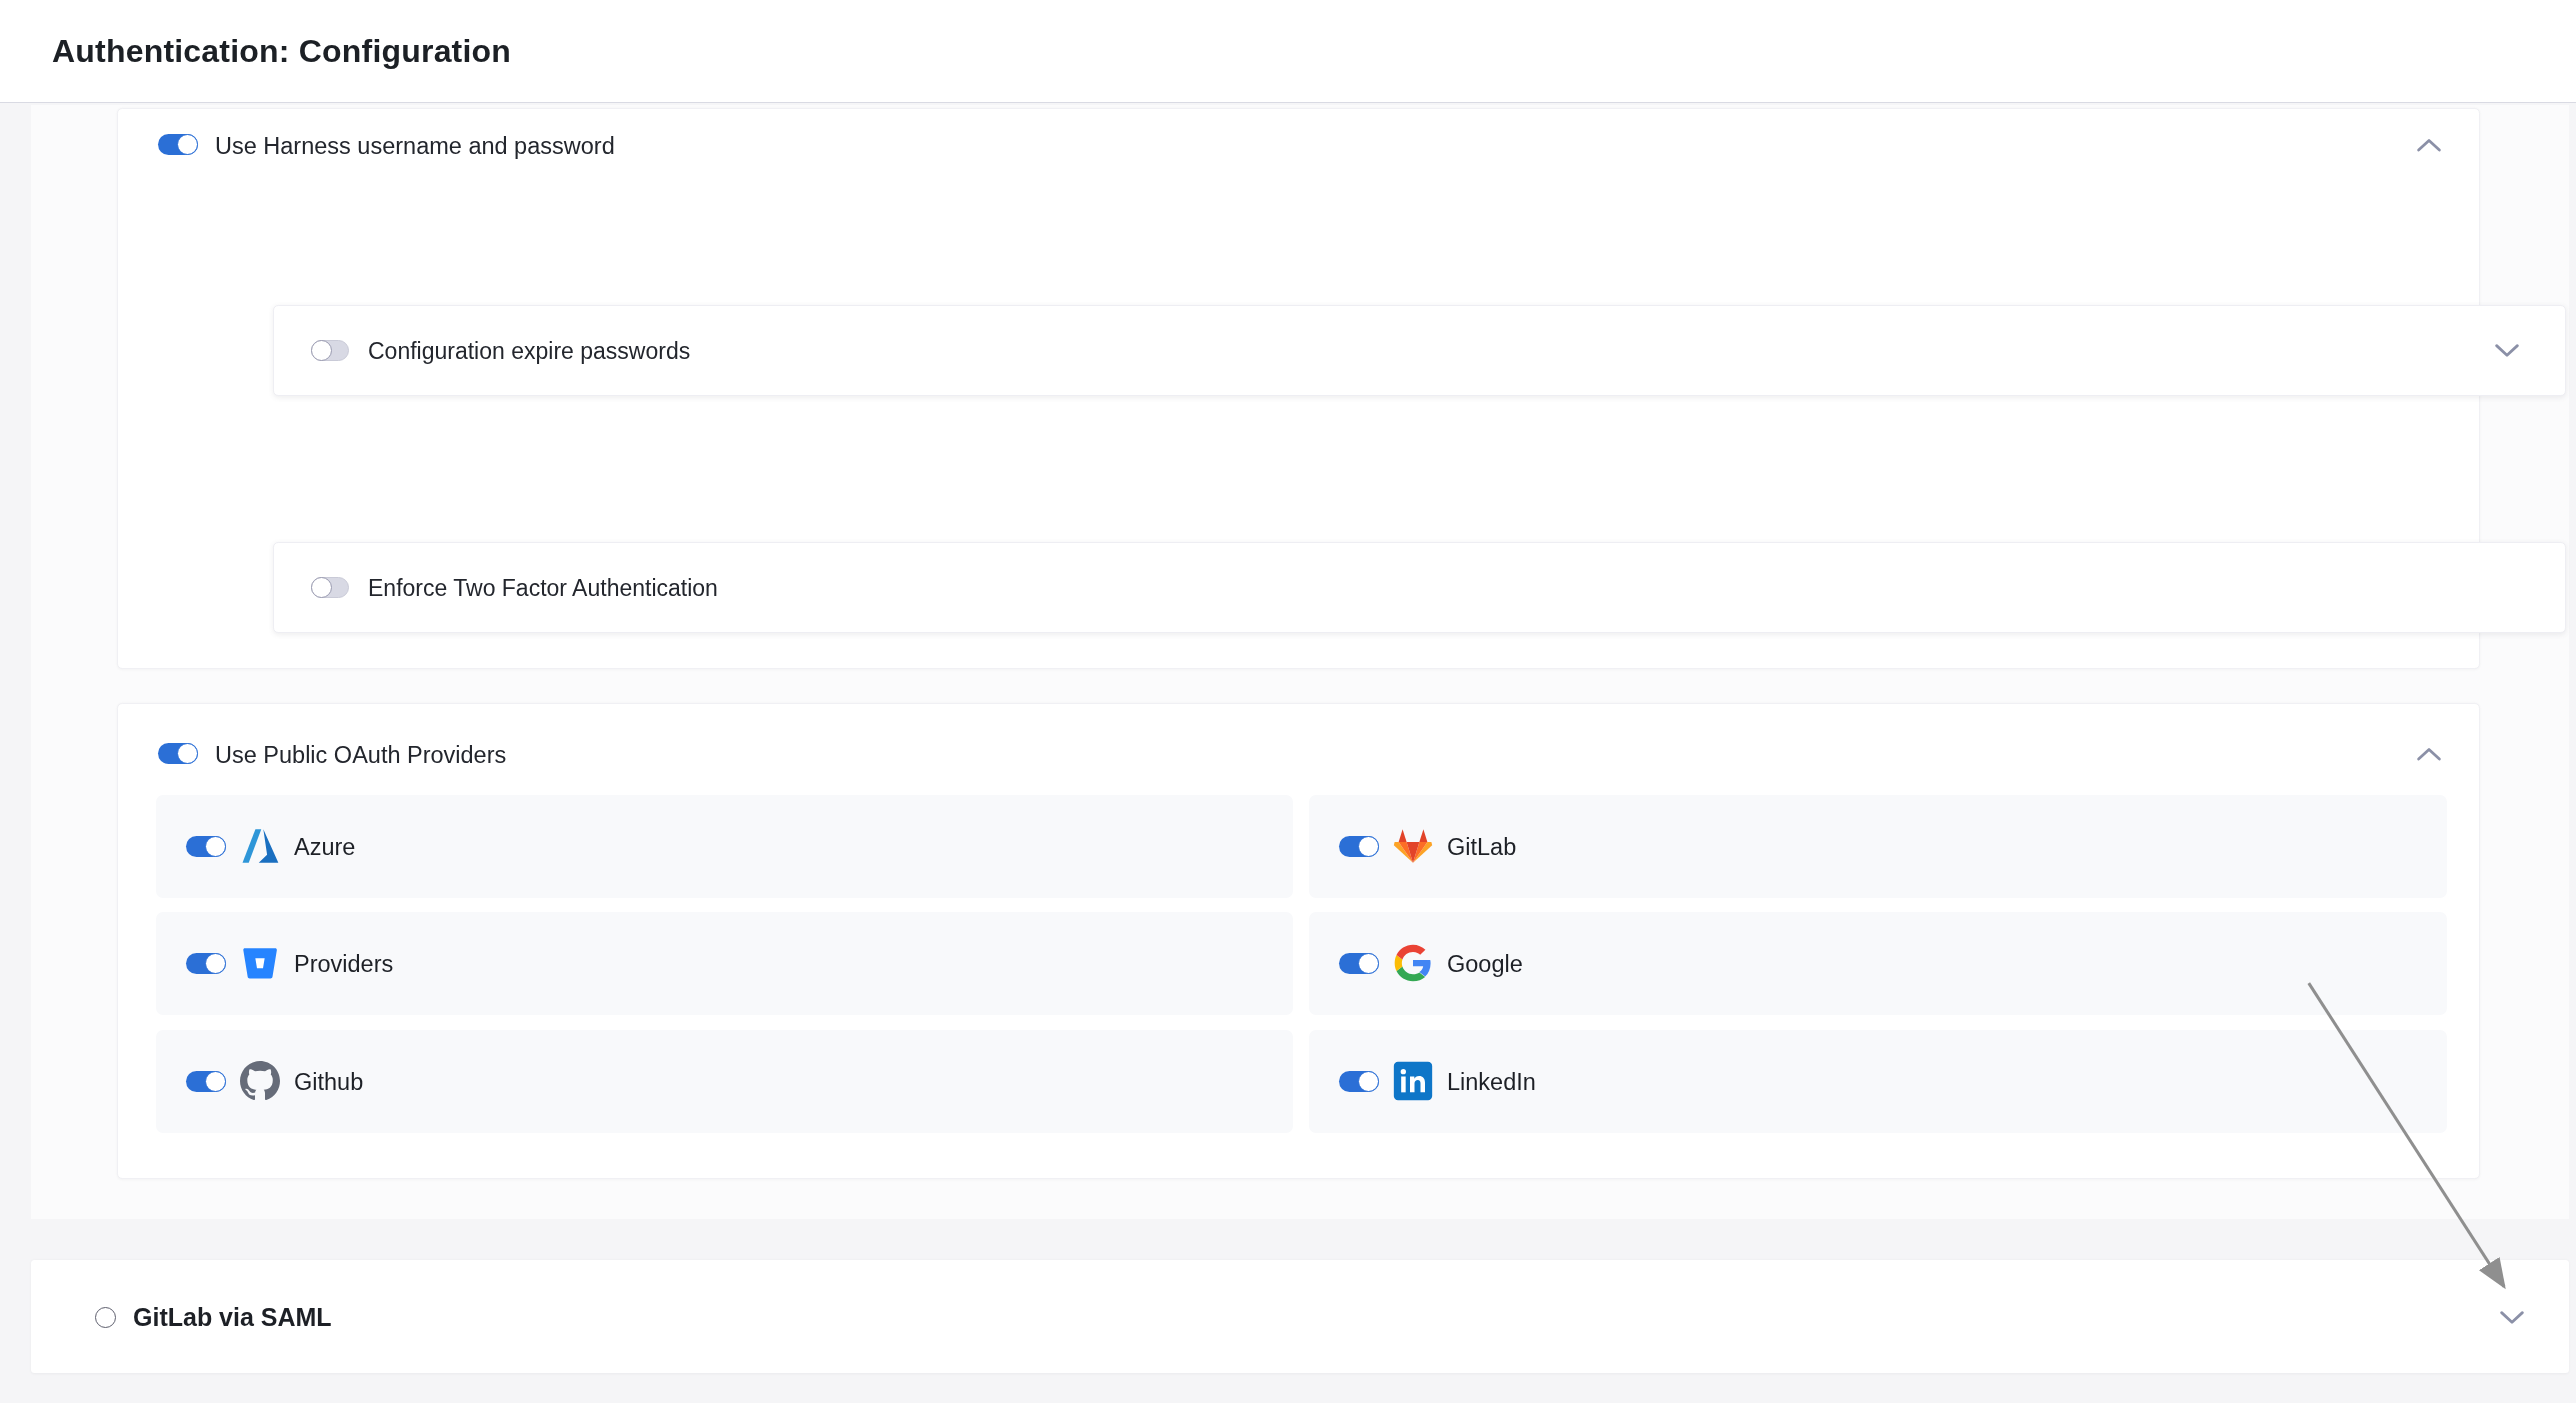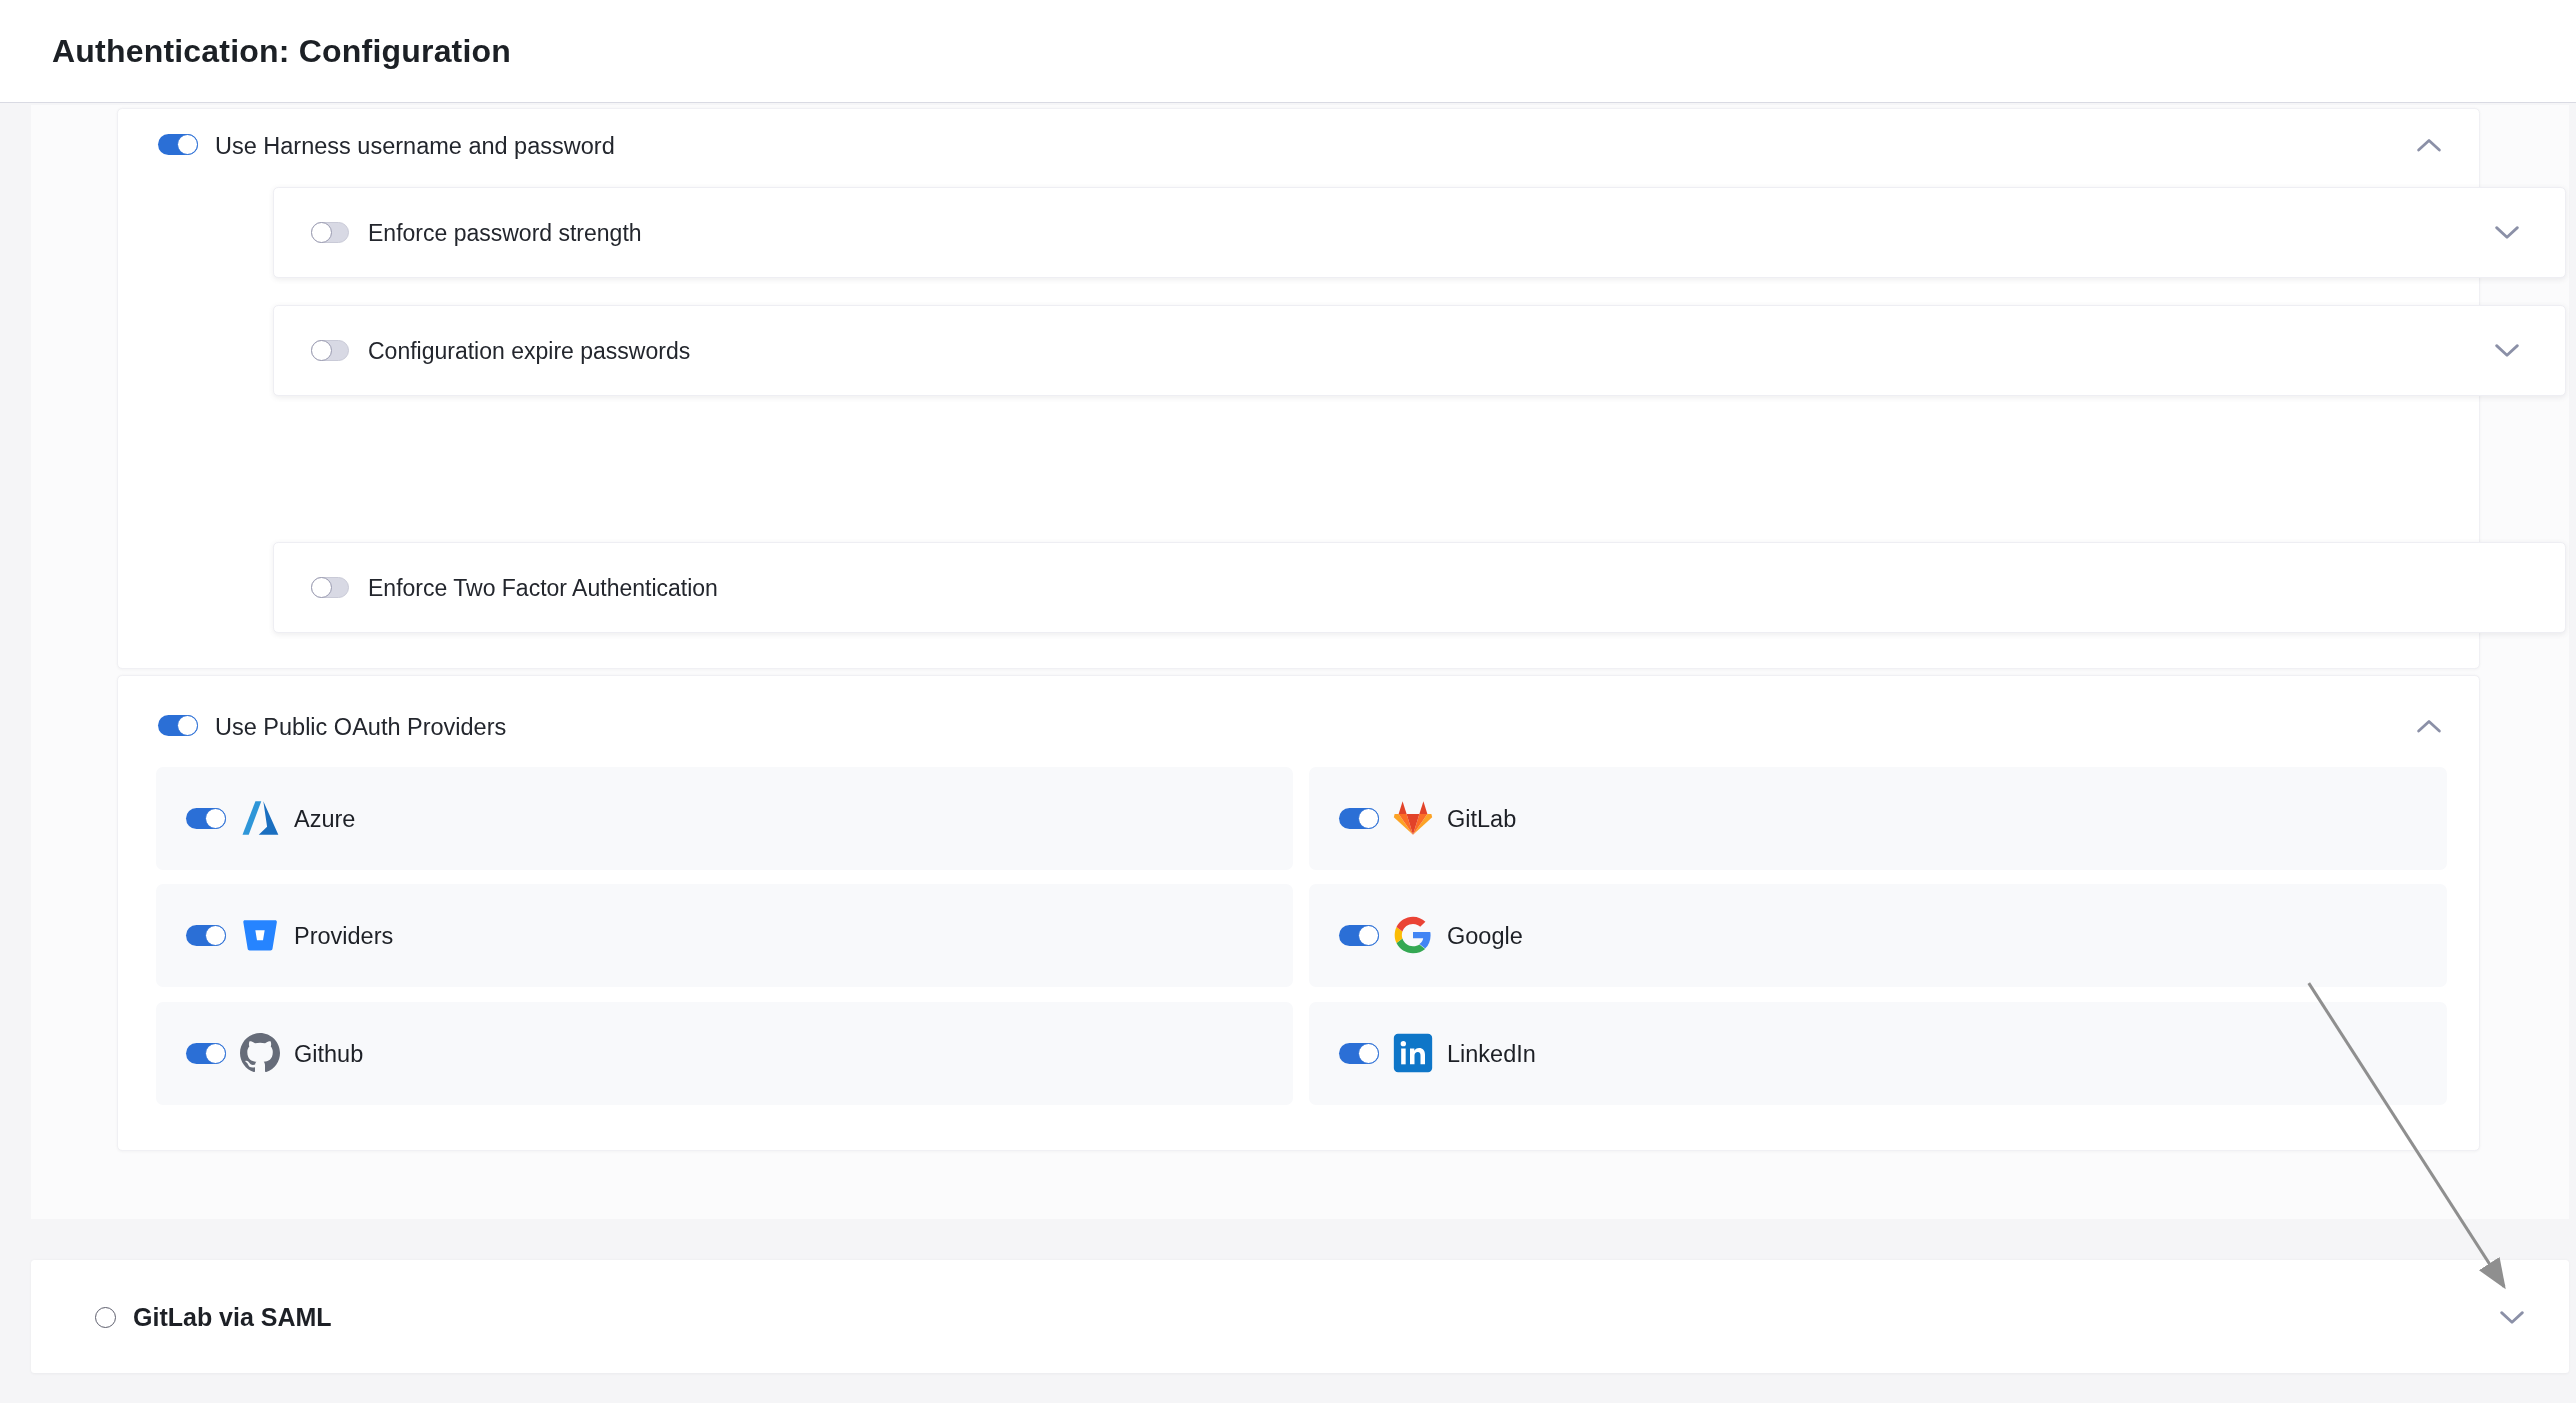--- a/index.html
+++ b/index.html
@@ -21,21 +21,21 @@
   
   .panel{
     position:absolute;left:31px;top:105px;width:2538px;height:1114px;
     background:#fbfbfc;
   }
   .card{
     position:absolute;background:#ffffff;border:0.9px solid #f0f0f4;border-radius:5.2px;
     box-shadow:0 0.9px 2.6px rgba(40,41,61,0.04);box-sizing:border-box;
   }
   #card-userpass{left:117px;top:108px;width:2363px;height:561px;}
-  #card-oauth{left:117px;top:675px;width:2363px;height:476px;}
+  #card-oauth{left:117px;top:703px;width:2363px;height:476px;}
 
   .section-label{
     position:absolute;font-size:23.5px;color:#23262d;white-space:nowrap;
   }
   
   .toggle{position:absolute;width:40px;height:21px;border-radius:11.3px;cursor:pointer;}
   .toggle.on{background:#2b6fd6;}
   .toggle.on .knob{
     position:absolute;top:0;right:0;width:21px;height:21px;border-radius:50%;
     background:#fff;border:1.7px solid #2b6fd6;box-sizing:border-box;
@@ -102,31 +102,20 @@
   <div class="toggle on" style="left:40px;top:25px;">
       <div class="knob"></div>
     </div>
   <div class="section-label" style="left:97px;top:24.4px;">Use Harness username and password</div>
   <div class="chev" style="right:37px;top:28px;">
     <svg width="26" height="15.7" viewBox="0 0 30 18">
         <path d="M3 15 L15 4 L27 15" fill="none" stroke="#8b90a7" stroke-width="3.2" stroke-linecap="round" stroke-linejoin="round"></path>
       </svg>
   </div>
 
-  <div class="setting-row" style="top:78px;">
-    <div class="toggle off">
-        <div class="knob"></div>
-      </div>
-    <div class="row-label">Enforce password strength</div>
-    <div class="chev">
-      <svg width="26" height="15.7" viewBox="0 0 30 18">
-          <path d="M3 3 L15 14 L27 3" fill="none" stroke="#8b90a7" stroke-width="3.2" stroke-linecap="round" stroke-linejoin="round"></path>
-        </svg>
-    </div>
-  </div>
 
   <div class="setting-row" style="top:196px;">
     <div class="toggle off">
         <div class="knob"></div>
       </div>
     <div class="row-label">Configuration expire passwords</div>
     <div class="chev">
       <svg width="26" height="15.7" viewBox="0 0 30 18">
           <path d="M3 3 L15 14 L27 3" fill="none" stroke="#8b90a7" stroke-width="3.2" stroke-linecap="round" stroke-linejoin="round"></path>
         </svg>

